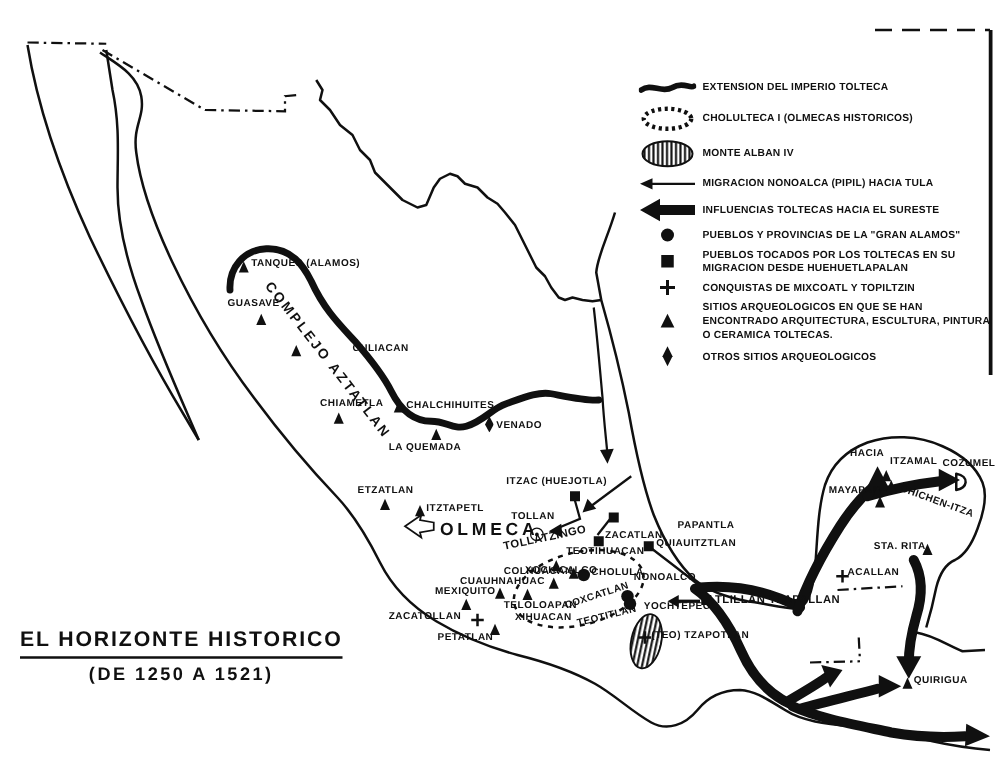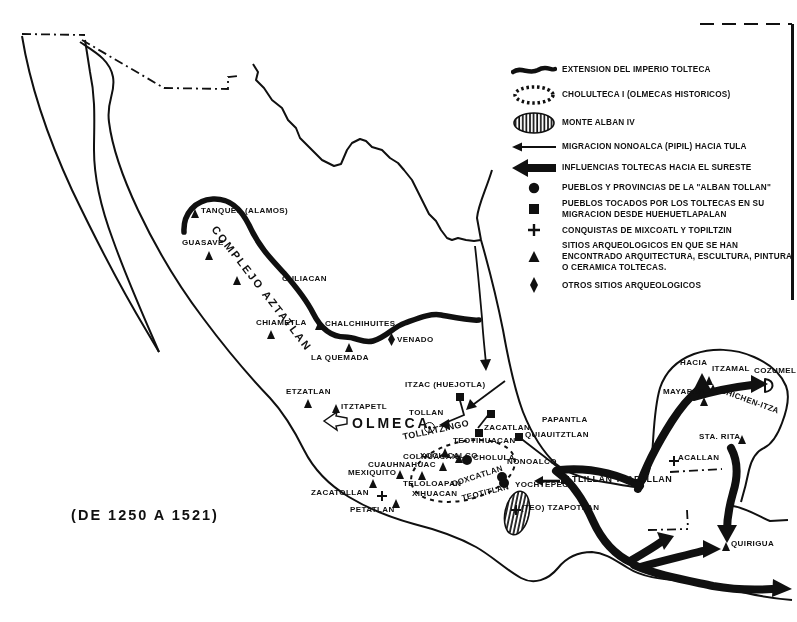--- a/index.html
+++ b/index.html
@@ -236,21 +236,21 @@
           </svg>
         </div>
         <div class="legend-label">INFLUENCIAS TOLTECAS HACIA EL SURESTE</div>
       </div>
       <div class="legend-row">
         <div class="legend-sym">
           <svg width="46" height="14" viewBox="0 0 46 14">
             <circle cx="23" cy="7" r="5.2" fill="#101010"></circle>
           </svg>
         </div>
-        <div class="legend-label">PUEBLOS Y PROVINCIAS DE LA "ALBAN TOLLAN"</div>
+        <div class="legend-label">PUEBLOS Y PROVINCIAS DE LA "GRAN ALAMOS"</div>
       </div>
       <div class="legend-row">
         <div class="legend-sym">
           <svg width="46" height="14" viewBox="0 0 46 14">
             <rect x="18" y="2" width="10" height="10" fill="#101010"></rect>
           </svg>
         </div>
         <div class="legend-label">PUEBLOS TOCADOS POR LOS TOLTECAS EN SU MIGRACION DESDE HUEHUETLAPALAN</div>
       </div>
       <div class="legend-row">
@@ -273,18 +273,19 @@
         <div class="legend-sym">
           <svg width="46" height="18" viewBox="0 0 46 18">
             <polygon points="23,1 27,9 23,17 19,9" fill="#101010"></polygon>
           </svg>
         </div>
         <div class="legend-label">OTROS SITIOS ARQUEOLOGICOS</div>
       </div>
     </div>
 
   <div class="titlebox">
+    <div class="t1">EL HORIZONTE HISTORICO</div>
     <div class="t2">(DE 1250 A 1521)</div>
   </div>
 
   <div class="frame-top"></div>
   <div class="frame-right"></div>
 </div>
 
 </body></html>

